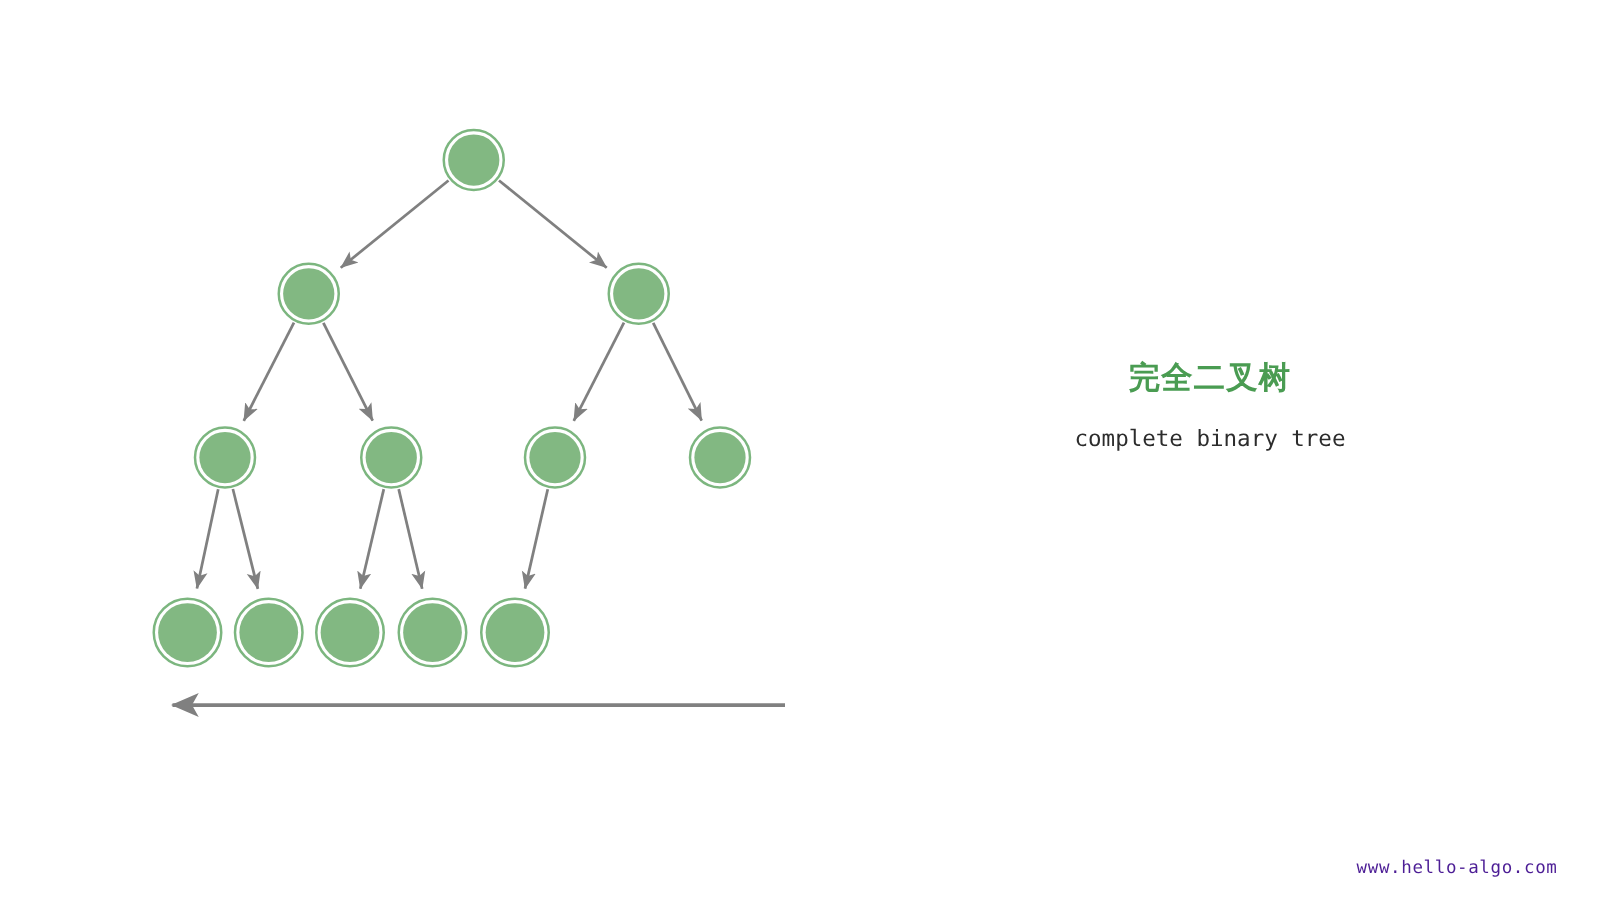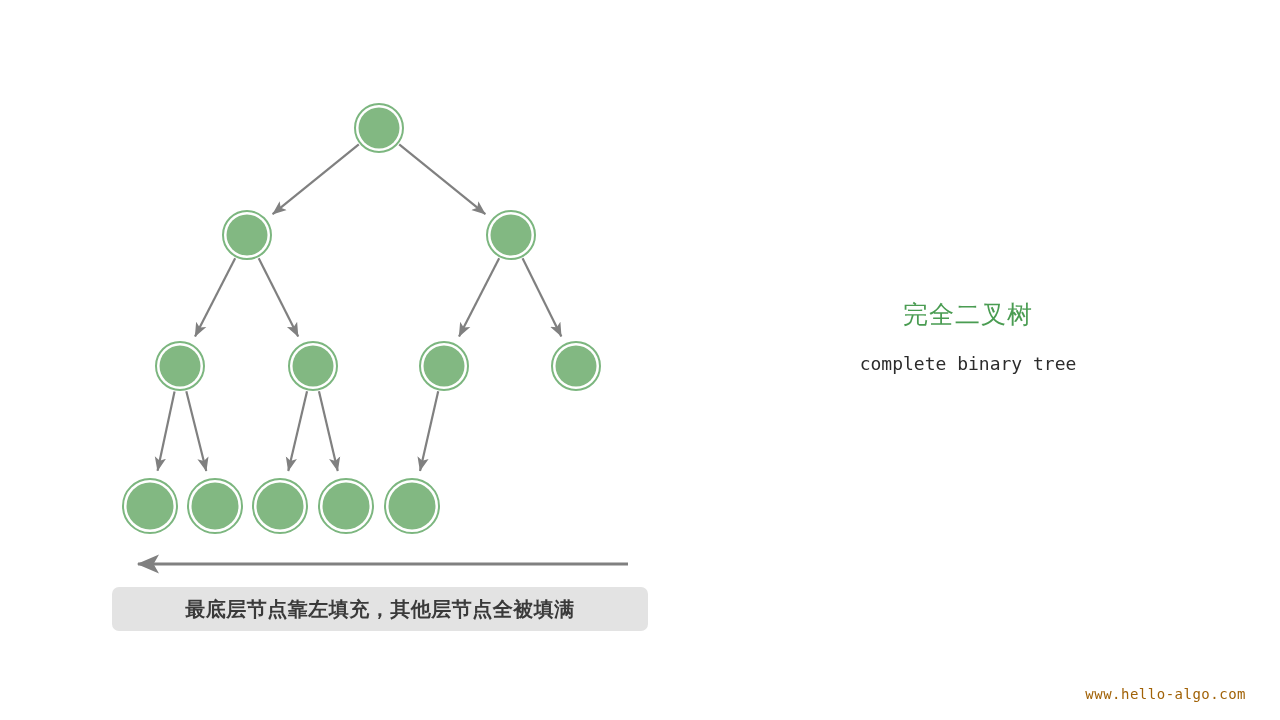--- a/index.html
+++ b/index.html
@@ -32,25 +32,25 @@
   .label-block {
     position: absolute;
     left: 700px;
     top: 285px;
     width: 536px;
     text-align: center;
   }
   .title-cn {
     font-family: "Liberation Sans", "DejaVu Sans", sans-serif;
     font-size: 25px;
-    font-weight: normal;
+    font-weight: bold;
     color: #4a9c52;
     letter-spacing: 1px;
     line-height: 34px;
-    margin: 12px;
+    margin: 0;
   }
   .subtitle-en {
     font-family: "DejaVu Sans Mono", "Liberation Mono", monospace;
     font-size: 18px;
     font-weight: normal;
     color: #2c2c2c;
     letter-spacing: 0px;
     line-height: 30px;
     margin: 18px 0 0 0;
   }
@@ -74,21 +74,21 @@
     color: #3a3a3a;
     letter-spacing: 0.5px;
     white-space: nowrap;
   }
   .watermark {
     position: absolute;
     right: 34px;
     bottom: 18px;
     font-family: "DejaVu Sans Mono", "Liberation Mono", monospace;
     font-size: 14px;
-    color: #a16207;
+    color: #4c1d95;
     letter-spacing: 0.5px;
   }
 </style>
 </head>
 <body>
 
 <div id="stage">
 
   <svg id="tree-svg" viewBox="0 0 1280 720">
     <defs>
@@ -165,19 +165,16 @@
     <g id="fill-arrow-layer">
         <line x1="628" y1="564" x2="138" y2="564" stroke="#808080" stroke-width="3" marker-end="url(#arrowhead-left)"></line>
       </g>
   </svg>
 
   <div class="label-block">
     <div class="title-cn">完全二叉树</div>
     <div class="subtitle-en">complete binary tree</div>
   </div>
 
-  <div class="caption-box">
-    <span class="caption-text">最底层节点靠左填充，其他层节点全被填满</span>
-  </div>
 
   <div class="watermark">www.hello-algo.com</div>
 
 </div>
 
 </body></html>

